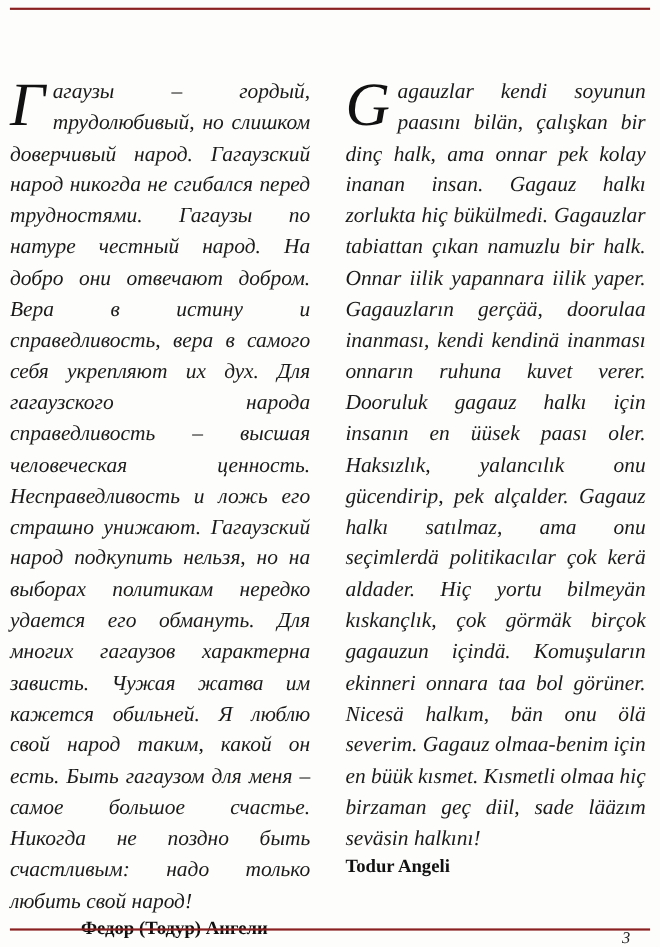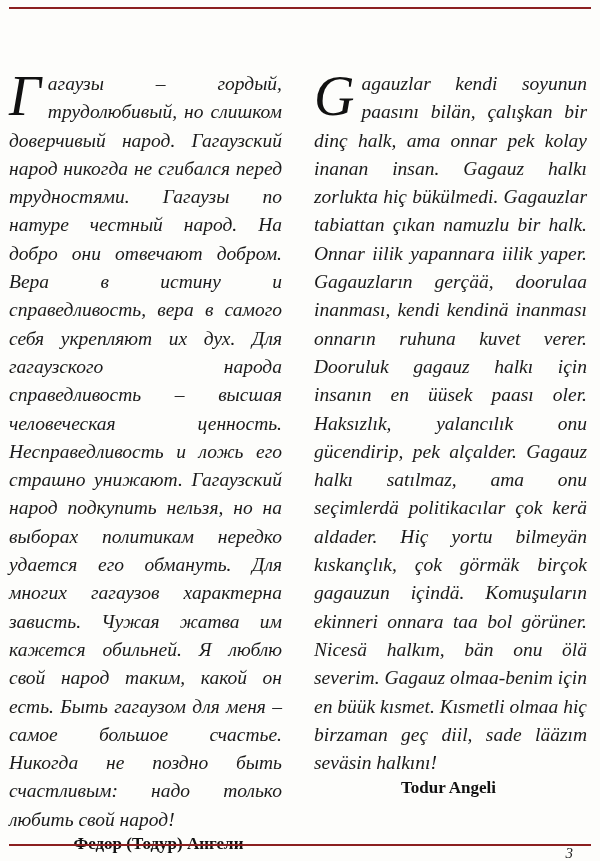--- a/index.html
+++ b/index.html
@@ -59,21 +59,21 @@
   }
   .signature {
     margin-top: auto;
     padding-bottom: 2px;
     font-style: normal;
     font-weight: bold;
     font-size: 17px;
     color: #111;
   }
   .signature-left { text-align: center; padding-left: 26px; }
-  .signature-right { text-align: center; padding-right: 4px; }
+  .signature-right { text-align: left; padding-right: 4px; }
   .page-number {
     position: absolute;
     top: 845px;
     right: 27px;
     font-size: 15px;
     font-style: italic;
     color: #222;
   }
 </style>
 </head>

